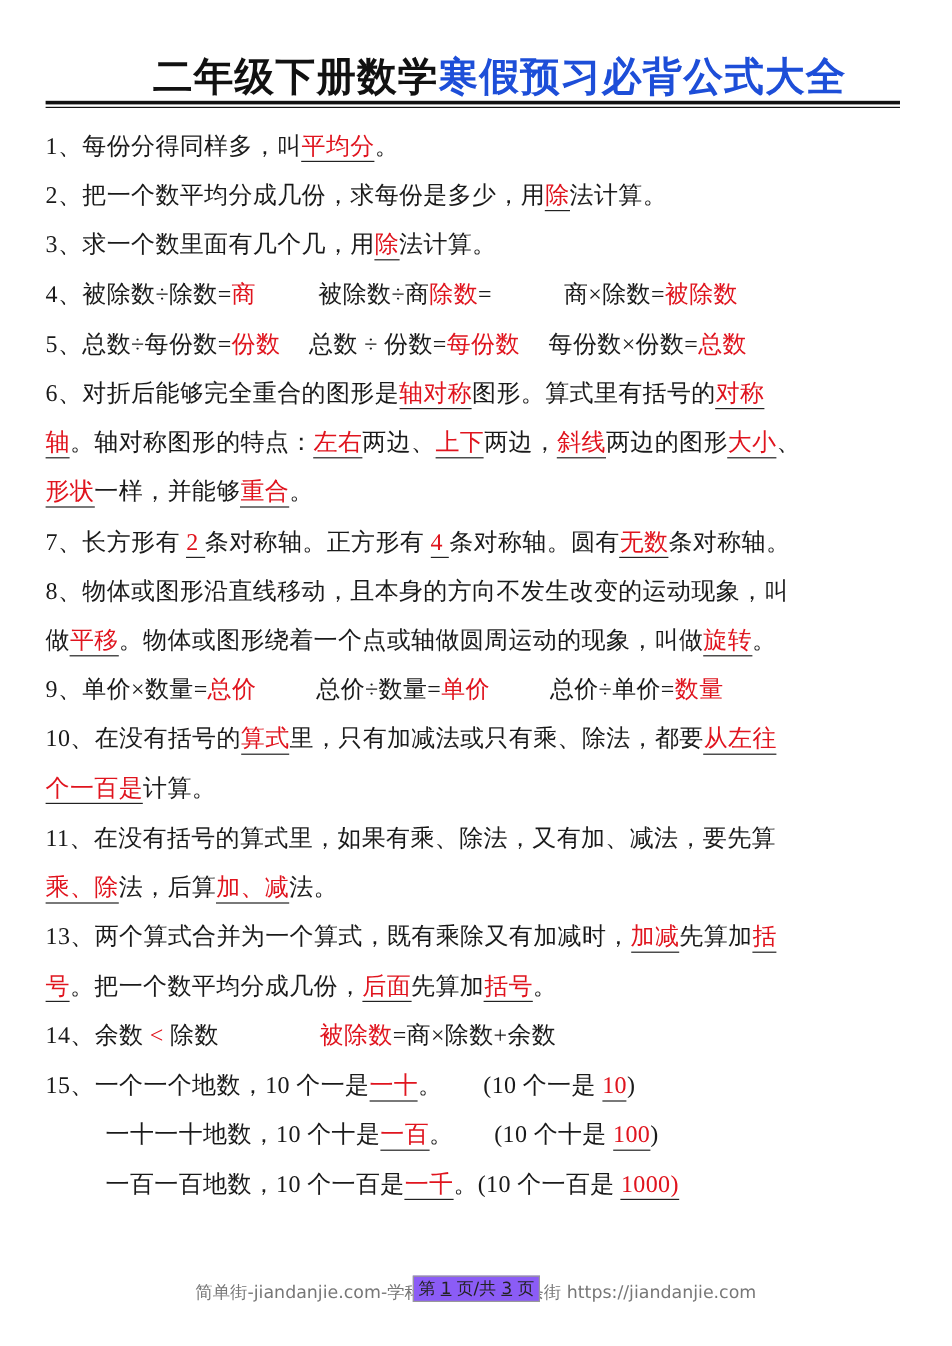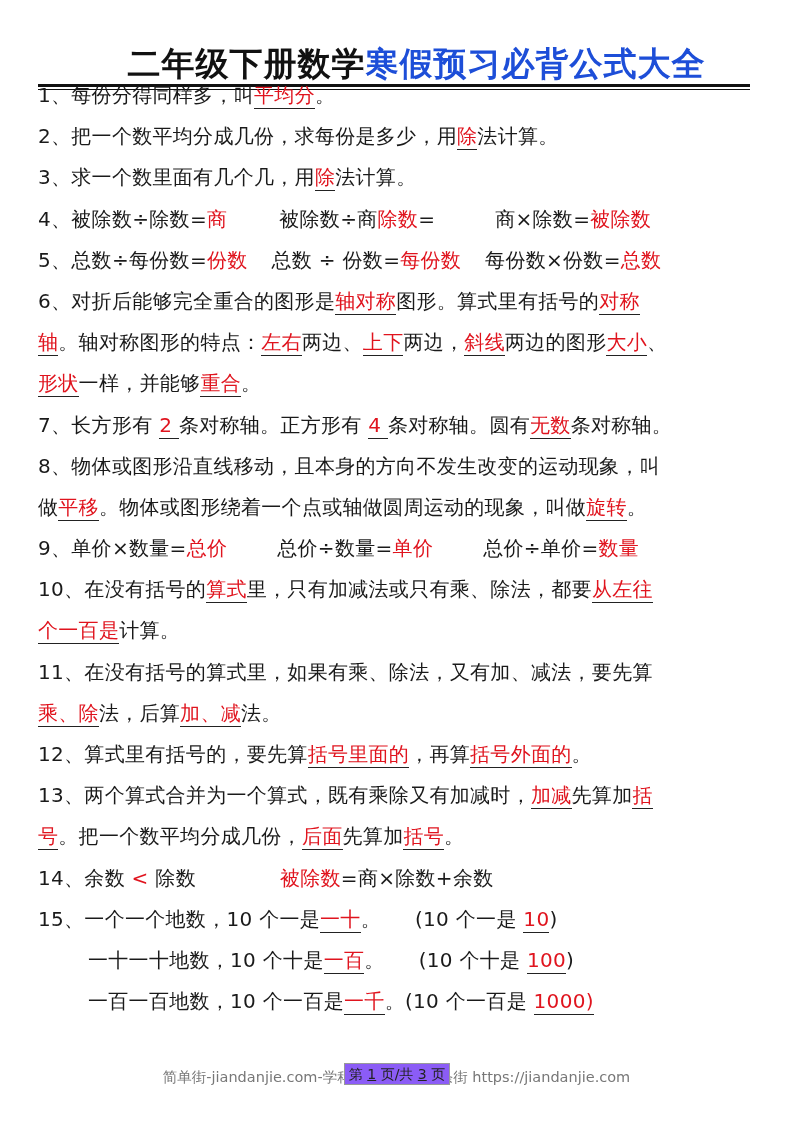--- a/index.html
+++ b/index.html
@@ -4,21 +4,21 @@
   <style>
     html, body { margin: 0; padding: 0; background: #ffffff; }
     body { width: 793px; height: 1122px; position: relative; overflow: hidden;
            font-family: "DejaVu Sans", "Liberation Sans", sans-serif; color: #1a1a1a; }
     .title { position: absolute; top: 40px; left: 0; width: 793px; text-align: center;
              font-size: 33px; font-weight: bold; letter-spacing: 1px; line-height: 48px; }
     .title .black { color: #111; margin-left: 40px; }
     .title .red { color: #1d4ed8; }
     .rule-thick { position: absolute; left: 38px; width: 712px; top: 84px; height: 3px; background: #111; }
     .rule-thin { position: absolute; left: 38px; width: 712px; top: 89px; height: 1px; background: #111; }
-    .content { position: absolute; left: 38px; top: 75px; width: 718px; }
+    .content { position: absolute; left: 38px; top: 102px; width: 718px; font-family: Liberation Serif, serif; }
     .line { font-size: 20px; line-height: 41.2px; height: 41.2px; white-space: nowrap; letter-spacing: 0.3px; }
     .indent { padding-left: 50px; }
     .r { color: #e0141e; }
     .u { border-bottom: 1.5px solid #222; padding-bottom: 1px; }
     .gap { display: inline-block; }
     .footer { position: absolute; top: 1068px; left: 0; width: 793px; text-align: center;
               font-size: 14.5px; color: #777; font-family: "DejaVu Sans", sans-serif; }
     .badge { position: absolute; top: 1063px; left: 344px; width: 104px; height: 20px;
              background: #8b5cf6; border: 1px solid #999; font-size: 14px; line-height: 20px;
              text-align: center; color: #222; font-family: "DejaVu Sans", sans-serif; }
@@ -87,23 +87,20 @@
     <span class="r u">个一百是</span><span>计算。</span>
   </div>
 
   <div class="line">
     <span>11、在没有括号的算式里，如果有乘、除法，又有加、减法，要先算</span>
   </div>
   <div class="line">
     <span class="r u">乘、除</span><span>法，后算</span><span class="r u">加、减</span><span>法。</span>
   </div>
 
-  <div class="line">
-    <span>12、算式里有括号的，要先算</span><span class="r u">括号里面的</span><span>，再算</span><span class="r u">括号外面的</span><span>。</span>
-  </div>
 
   <div class="line">
     <span>13、两个算式合并为一个算式，既有乘除又有加减时，</span><span class="r u">加减</span><span>先算加</span><span class="r u">括</span>
   </div>
   <div class="line">
     <span class="r u">号</span><span>。把一个数平均分成几份，</span><span class="r u">后面</span><span>先算加</span><span class="r u">括号</span><span>。</span>
   </div>
 
   <div class="line">
     <span>14、余数 </span><span class="r">&lt;</span><span> 除数</span><span class="gap" style="width:84px"></span><span class="r">被除数</span><span>=商×除数+余数</span>

